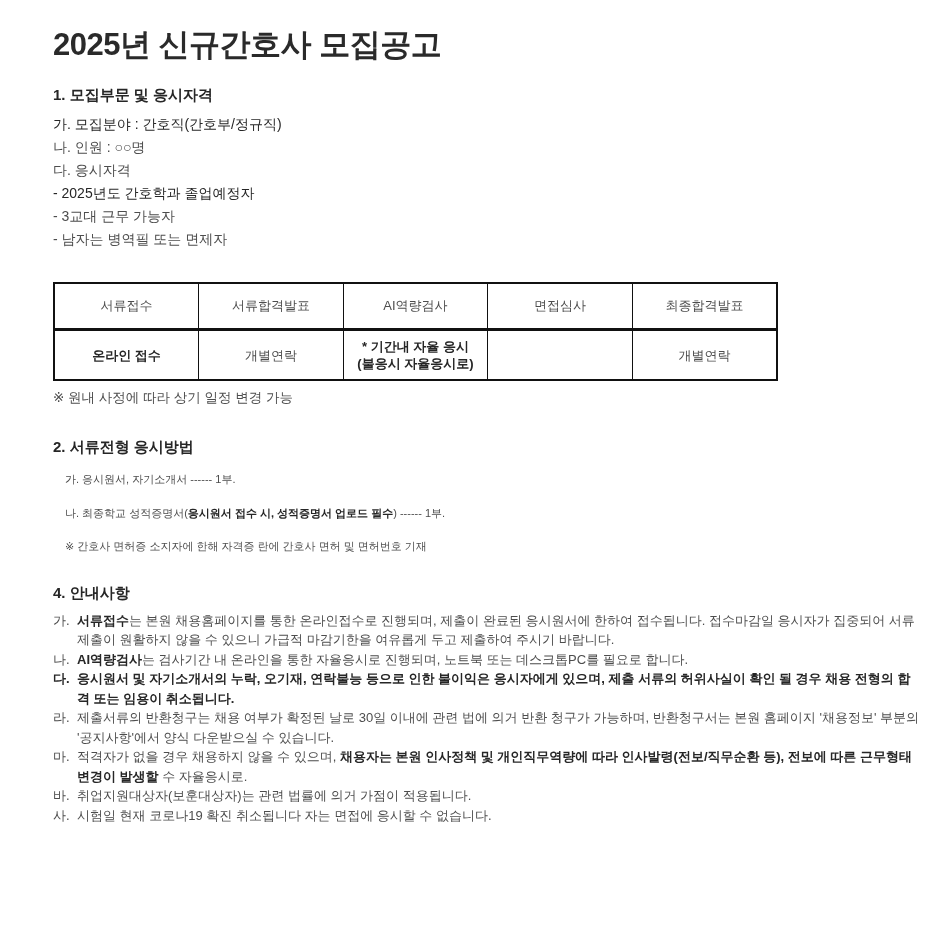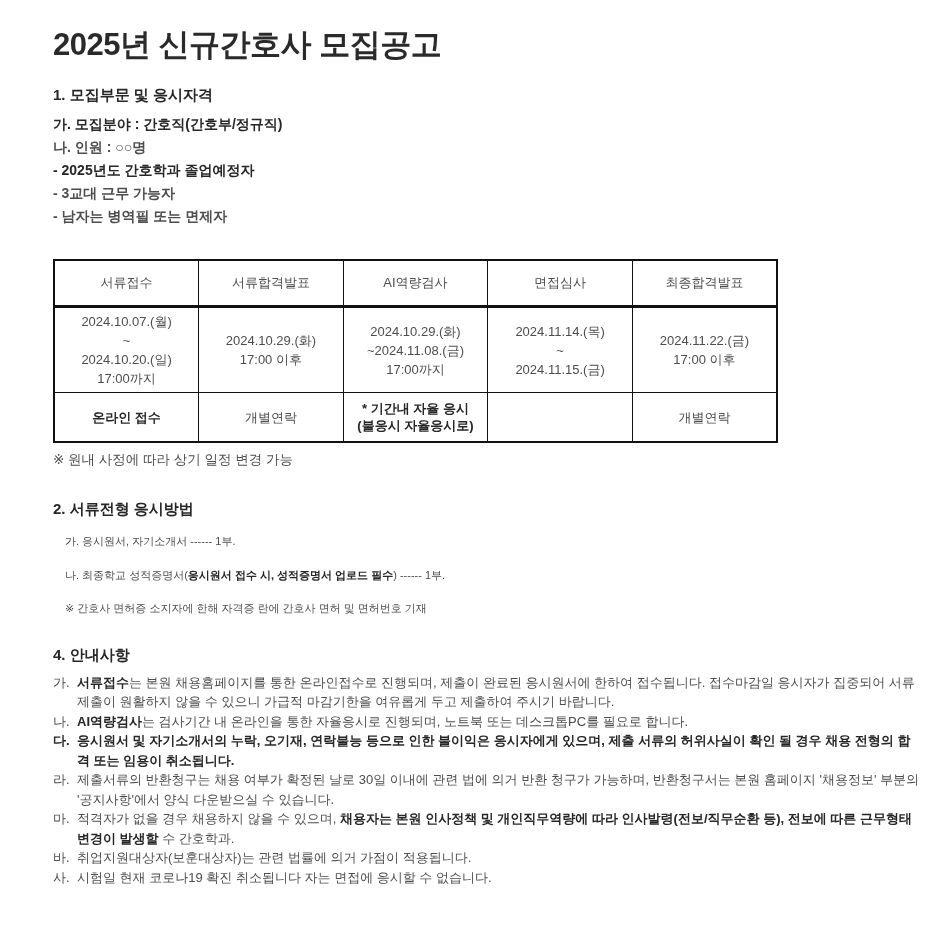--- a/index.html
+++ b/index.html
@@ -5,22 +5,22 @@
   html,body{margin:0;padding:0;background:#ffffff;width:949px;height:926px;overflow:hidden;}
   body{font-family:"Liberation Sans","DejaVu Sans",sans-serif;color:#4d4d4d;-webkit-font-smoothing:antialiased;}
   .page{padding:20px 26px 0 53px;box-sizing:border-box;width:949px;height:926px;}
   .b{font-weight:700;color:#262626;}
   .u{text-underline-offset:2px;}
   .title{font-size:31px;font-weight:700;color:#2a2a2a;margin:4px 0 0 0;letter-spacing:-0.5px;}
 
   .section{margin:0;}
   .sec-heading{font-size:15px;font-weight:700;color:#262626;margin:0 0 8px 0;}
   .s1{margin-top:20px;}
-  .s1 .line{font-size:14px;line-height:23px;margin:0;font-weight:bold;}
-  .s1 .line.bold{font-weight:700;color:#262626;}
+  .s1 .line{font-size:14px;line-height:23px;margin:0;}
+  .s1 .line.bold{font-weight:400;color:#262626;}
 
   .s2{margin-top:31px;}
   .sched-table{border-collapse:collapse;table-layout:fixed;width:725px;margin-top:10px;border:2px solid #111;}
   .sched-table th,.sched-table td{border:1px solid #111;text-align:center;vertical-align:middle;padding:4px 4px;font-size:13px;color:#4d4d4d;}
   .sched-table thead th{height:36px;font-weight:400;border-bottom:3px solid #111;}
   .sched-table tr.dates td{height:70px;white-space:pre-line;line-height:19px;}
   .sched-table tr.methods td{height:40px;white-space:pre-line;line-height:17px;}
   .sched-table td.bcell{font-weight:700;color:#262626;}
   .table-note{font-size:13.5px;line-height:19px;margin:7px 0 0 0;}
 
@@ -37,53 +37,38 @@
 <body>
 
 <div class="page">
 
   <h1 class="title">2025년 신규간호사 모집공고</h1>
 
   <div class="section s1">
     <p class="sec-heading">1. 모집부문 및 응시자격</p>
     <p class="line bold">가. 모집분야 : 간호직(간호부/정규직)</p>
     <p class="line">나. 인원 : ○○명</p>
+    <p class="line">다. 응시자격</p>
     <p class="line bold">- 2025년도 간호학과 졸업예정자</p>
     <p class="line">- 3교대 근무 가능자</p>
     <p class="line">- 남자는 병역필 또는 면제자</p>
   </div>
 
   <div class="section s2">
     <table class="sched-table">
       <thead>
         <tr>
           <th>서류접수</th>
           <th>서류합격발표</th>
           <th>AI역량검사</th>
           <th>면접심사</th>
           <th>최종합격발표</th>
         </tr>
       </thead>
       <tbody>
-        <tr class="dates">
-          <td>2024.10.07.(월)
-~
-2024.10.20.(일)
-17:00까지</td>
-          <td>2024.10.29.(화)
-17:00 이후</td>
-          <td>2024.10.29.(화)
-~2024.11.08.(금)
-17:00까지</td>
-          <td>2024.11.14.(목)
-~
-2024.11.15.(금)</td>
-          <td>2024.11.22.(금)
-17:00 이후</td>
-        </tr>
         <tr class="methods">
           <td class="bcell">온라인 접수</td>
           <td>개별연락</td>
           <td class="bcell">* 기간내 자율 응시
 (불응시 자율응시로)</td>
           <td></td>
           <td>개별연락</td>
         </tr>
       </tbody>
     </table>
@@ -110,21 +95,21 @@
     <div class="item">
       <span class="marker b">다.</span>
       <span class="text"><span class="b">응시원서 및 자기소개서의 누락, 오기재, 연락불능 등으로 인한 불이익은 응시자에게 있으며, 제출 서류의 허위사실이 확인 될 경우 채용 전형의 합격 또는 임용이 취소됩니다.</span></span>
     </div>
     <div class="item">
       <span class="marker">라.</span>
       <span class="text"><span>제출서류의 반환청구는 채용 여부가 확정된 날로 30일 이내에 관련 법에 의거 반환 청구가 가능하며, 반환청구서는 본원 홈페이지 '채용정보' 부분의 '공지사항'에서 양식 다운받으실 수 있습니다.</span></span>
     </div>
     <div class="item">
       <span class="marker">마.</span>
-      <span class="text"><span>적격자가 없을 경우 채용하지 않을 수 있으며, </span><span class="b">채용자는 본원 인사정책 및 개인직무역량에 따라 인사발령(전보/직무순환 등), 전보에 따른 근무형태 변경이 발생할</span><span> 수 간호학과.</span></span>
+      <span class="text"><span>적격자가 없을 경우 채용하지 않을 수 있으며, </span><span class="b">채용자는 본원 인사정책 및 개인직무역량에 따라 인사발령(전보/직무순환 등), 전보에 따른 근무형태 변경이 발생할</span><span> 수 자율응시로.</span></span>
     </div>
     <div class="item">
       <span class="marker">바.</span>
       <span class="text"><span>취업지원대상자(보훈대상자)는 관련 법률에 의거 가점이 적용됩니다.</span></span>
     </div>
     <div class="item">
       <span class="marker">사.</span>
       <span class="text"><span>시험일 현재 코로나19 확진 취소됩니다 자는 면접에 응시할 수 없습니다.</span></span>
     </div>
 

